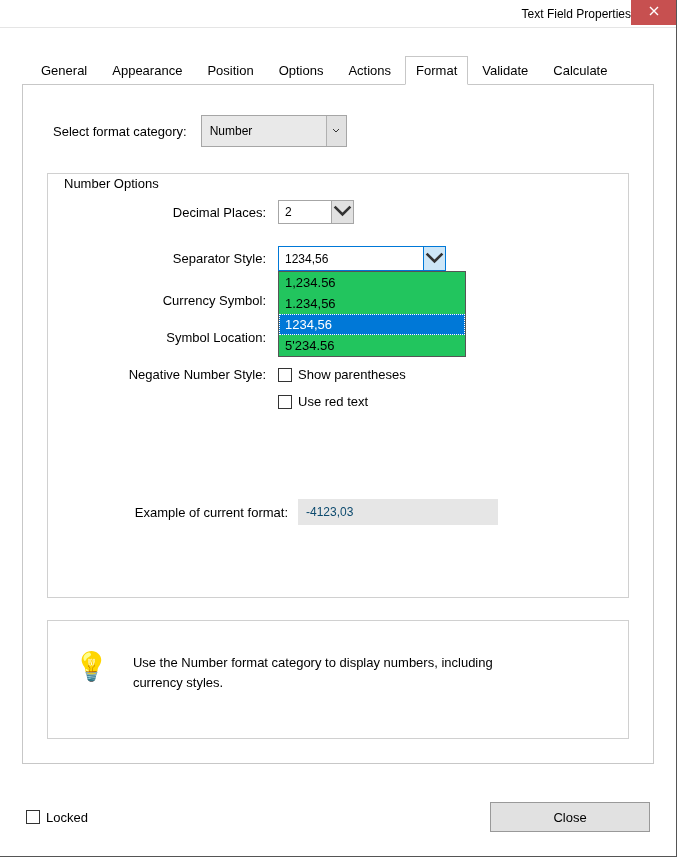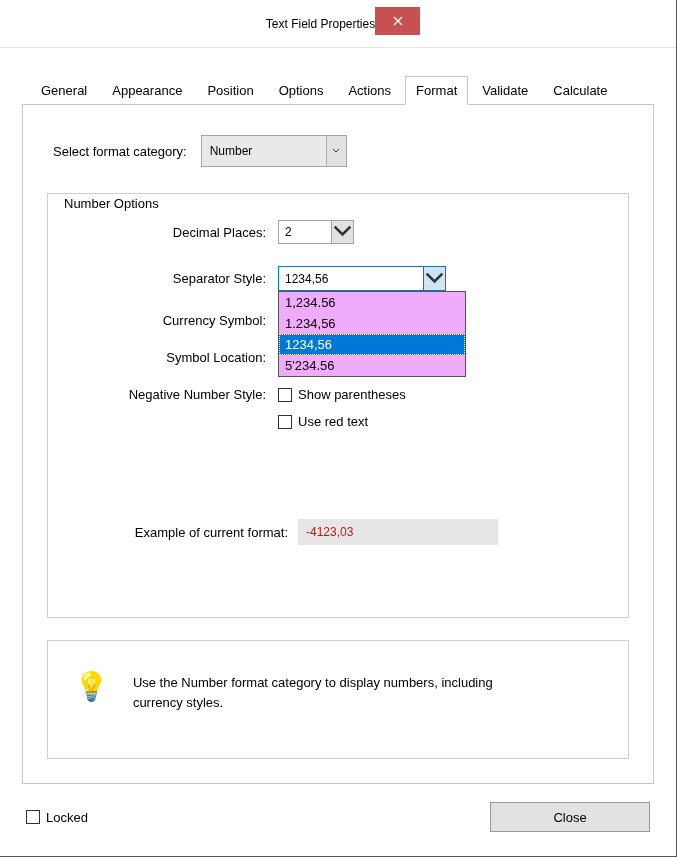--- a/index.html
+++ b/index.html
@@ -12,24 +12,24 @@
   }
   .window {
     width: 677px;
     height: 857px;
     position: relative;
     background: #fff;
     border-right: 1px solid #555;
     border-bottom: 1px solid #555;
   }
   .titlebar {
-    height: 48px;
+    height: 28px;
     display: flex;
     align-items: center;
-    justify-content: center;
+    justify-content: flex-end;
     padding-left: 10px;
     border-bottom: 1px solid #e5e5e5;
   }
   .titlebar .title { font-size: 12px; }
   .titlebar .close {
     width: 45px; height: 28px;
     background: #c75050;
     display: flex; align-items: center; justify-content: center;
     color: #fff; margin-right: 0;
     margin-top: -6px;
@@ -134,21 +134,21 @@
     background: #cde6f7;
     border-left: 1px solid #0078d7;
     display: flex; align-items: center; justify-content: center;
     margin-left: auto;
   }
   .combo-list {
     position: absolute;
     top: 25px; left: 0;
     width: 188px;
     border: 1px solid #555;
-    background: #f0abfc;
+    background: #22c55e;
     z-index: 10;
   }
   .combo-list .opt {
     padding: 3px 6px;
     font-size: 13px;
   }
   .combo-list .opt.selected {
     background: #0078d7;
     color: #fff;
     outline: 1px dotted #fff;
@@ -170,21 +170,21 @@
     display: flex; align-items: center;
     margin-top: 90px;
   }
   .example-row .lbl {
     width: 230px; text-align: right; padding-right: 10px; font-size: 13px;
   }
   .example-val {
     background: #e6e6e6;
     width: 200px; height: 26px;
     display: flex; align-items: center; padding-left: 8px;
-    color: #b91c1c;
+    color: #0c4a6e;
   }
   .info-box {
     border: 1px solid #d0d0d0;
     margin-top: 22px;
     padding: 32px 26px 46px 26px;
     display: flex; align-items: flex-start; gap: 24px;
   }
   .bulb {
     font-size: 28px; line-height: 1;
   }

